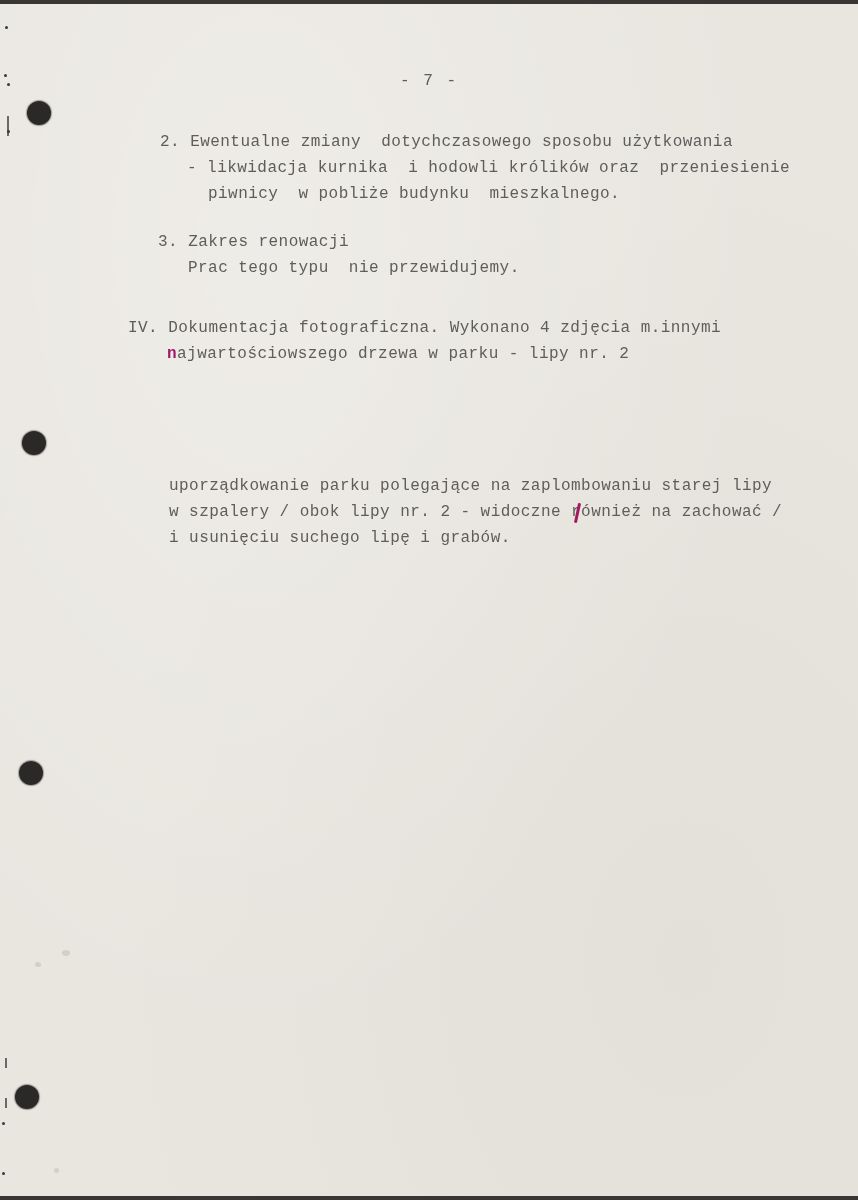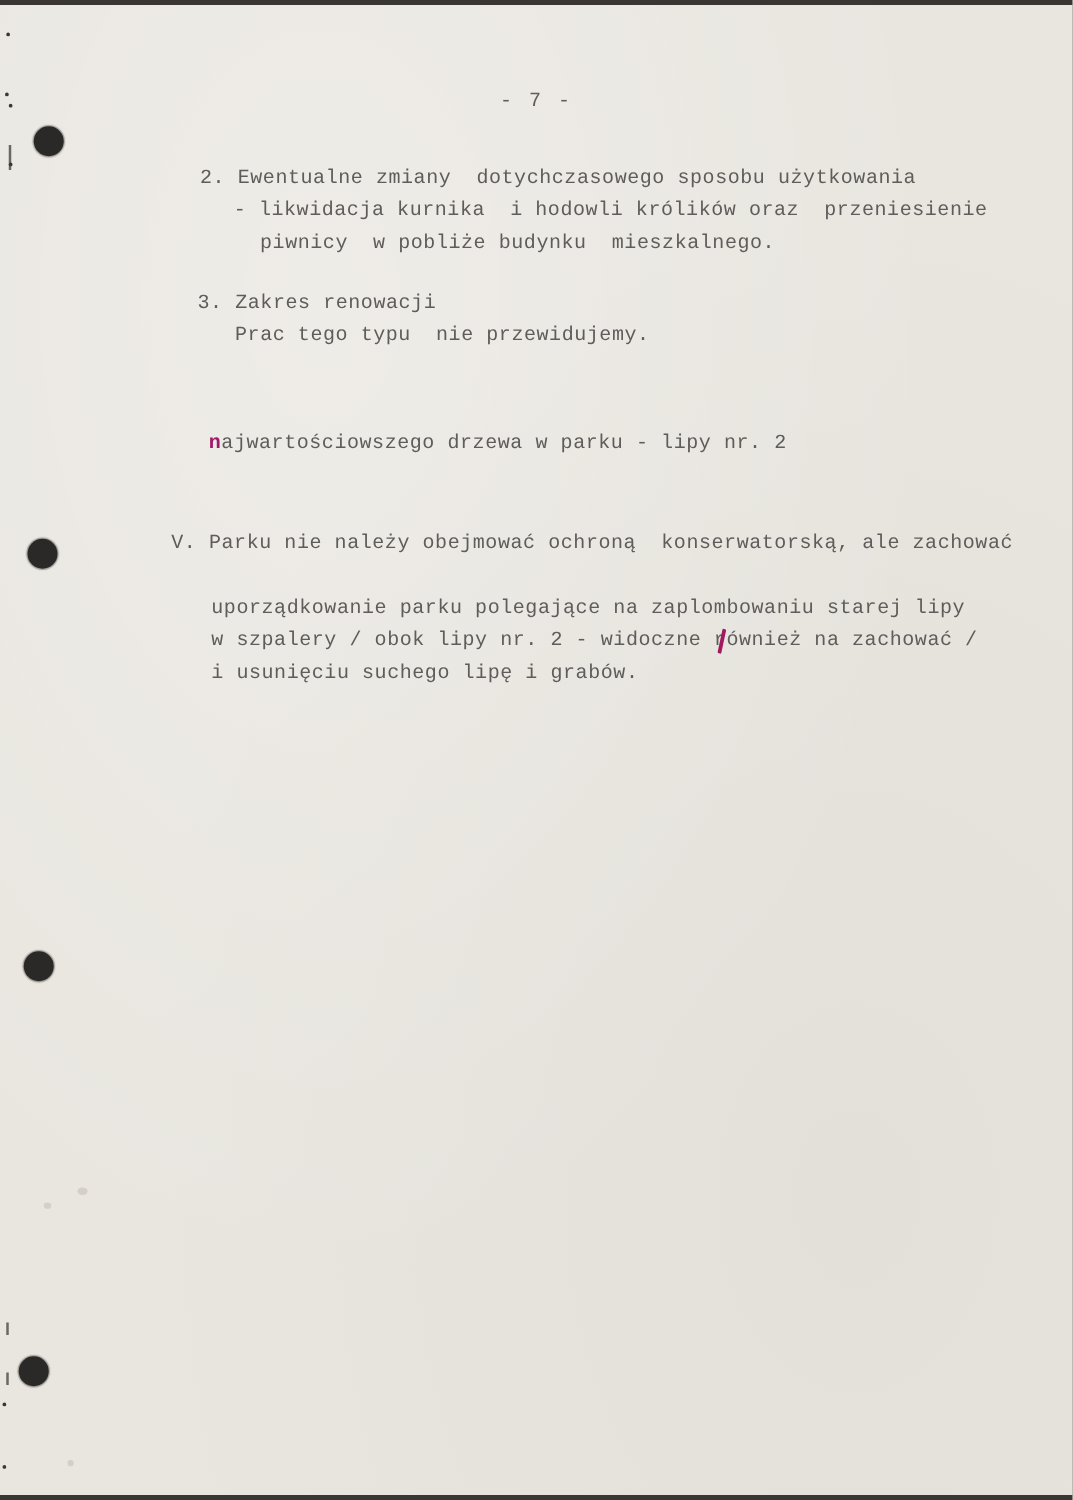--- a/index.html
+++ b/index.html
@@ -104,21 +104,21 @@
 
   <div class="page-number">- 7 -</div>
 
   <div class="line" style="left:160px; top:128px;">2. Ewentualne zmiany  dotychczasowego sposobu użytkowania</div>
   <div class="line" style="left:187px; top:154px;">- likwidacja kurnika  i hodowli królików oraz  przeniesienie</div>
   <div class="line" style="left:208px; top:180px;">piwnicy  w pobliże budynku  mieszkalnego.</div>
 
   <div class="line" style="left:158px; top:228px;">3. Zakres renowacji</div>
   <div class="line" style="left:188px; top:254px;">Prac tego typu  nie przewidujemy.</div>
 
+  <div class="line" style="left:128px; top:314px;">IV. Dokumentacja fotograficzna. Wykonano 4 zdjęcia m.innymi</div>
   <div class="line" style="left:167px; top:340px;"><span class="magenta">n</span><span>ajwartościowszego drzewa w parku - lipy nr. 2</span></div>
 
-  <div class="line" style="left:137px; top:420px;">V. Parku nie należy obejmować ochroną  konserwatorską, ale zachować</div>
   <div class="line" style="left:169px; top:472px;">uporządkowanie parku polegające na zaplombowaniu starej lipy</div>
   <div class="line" style="left:169px; top:498px;"><span>w szpalery / obok lipy nr. 2 - widoczne</span><span> również na zachować /</span></div>
   <div class="magenta-stroke" style="left:576px; top:499px;"></div>
   <div class="line" style="left:169px; top:524px;">i usunięciu suchego lipę i grabów.</div>
 
 </div>
 
 </body></html>

